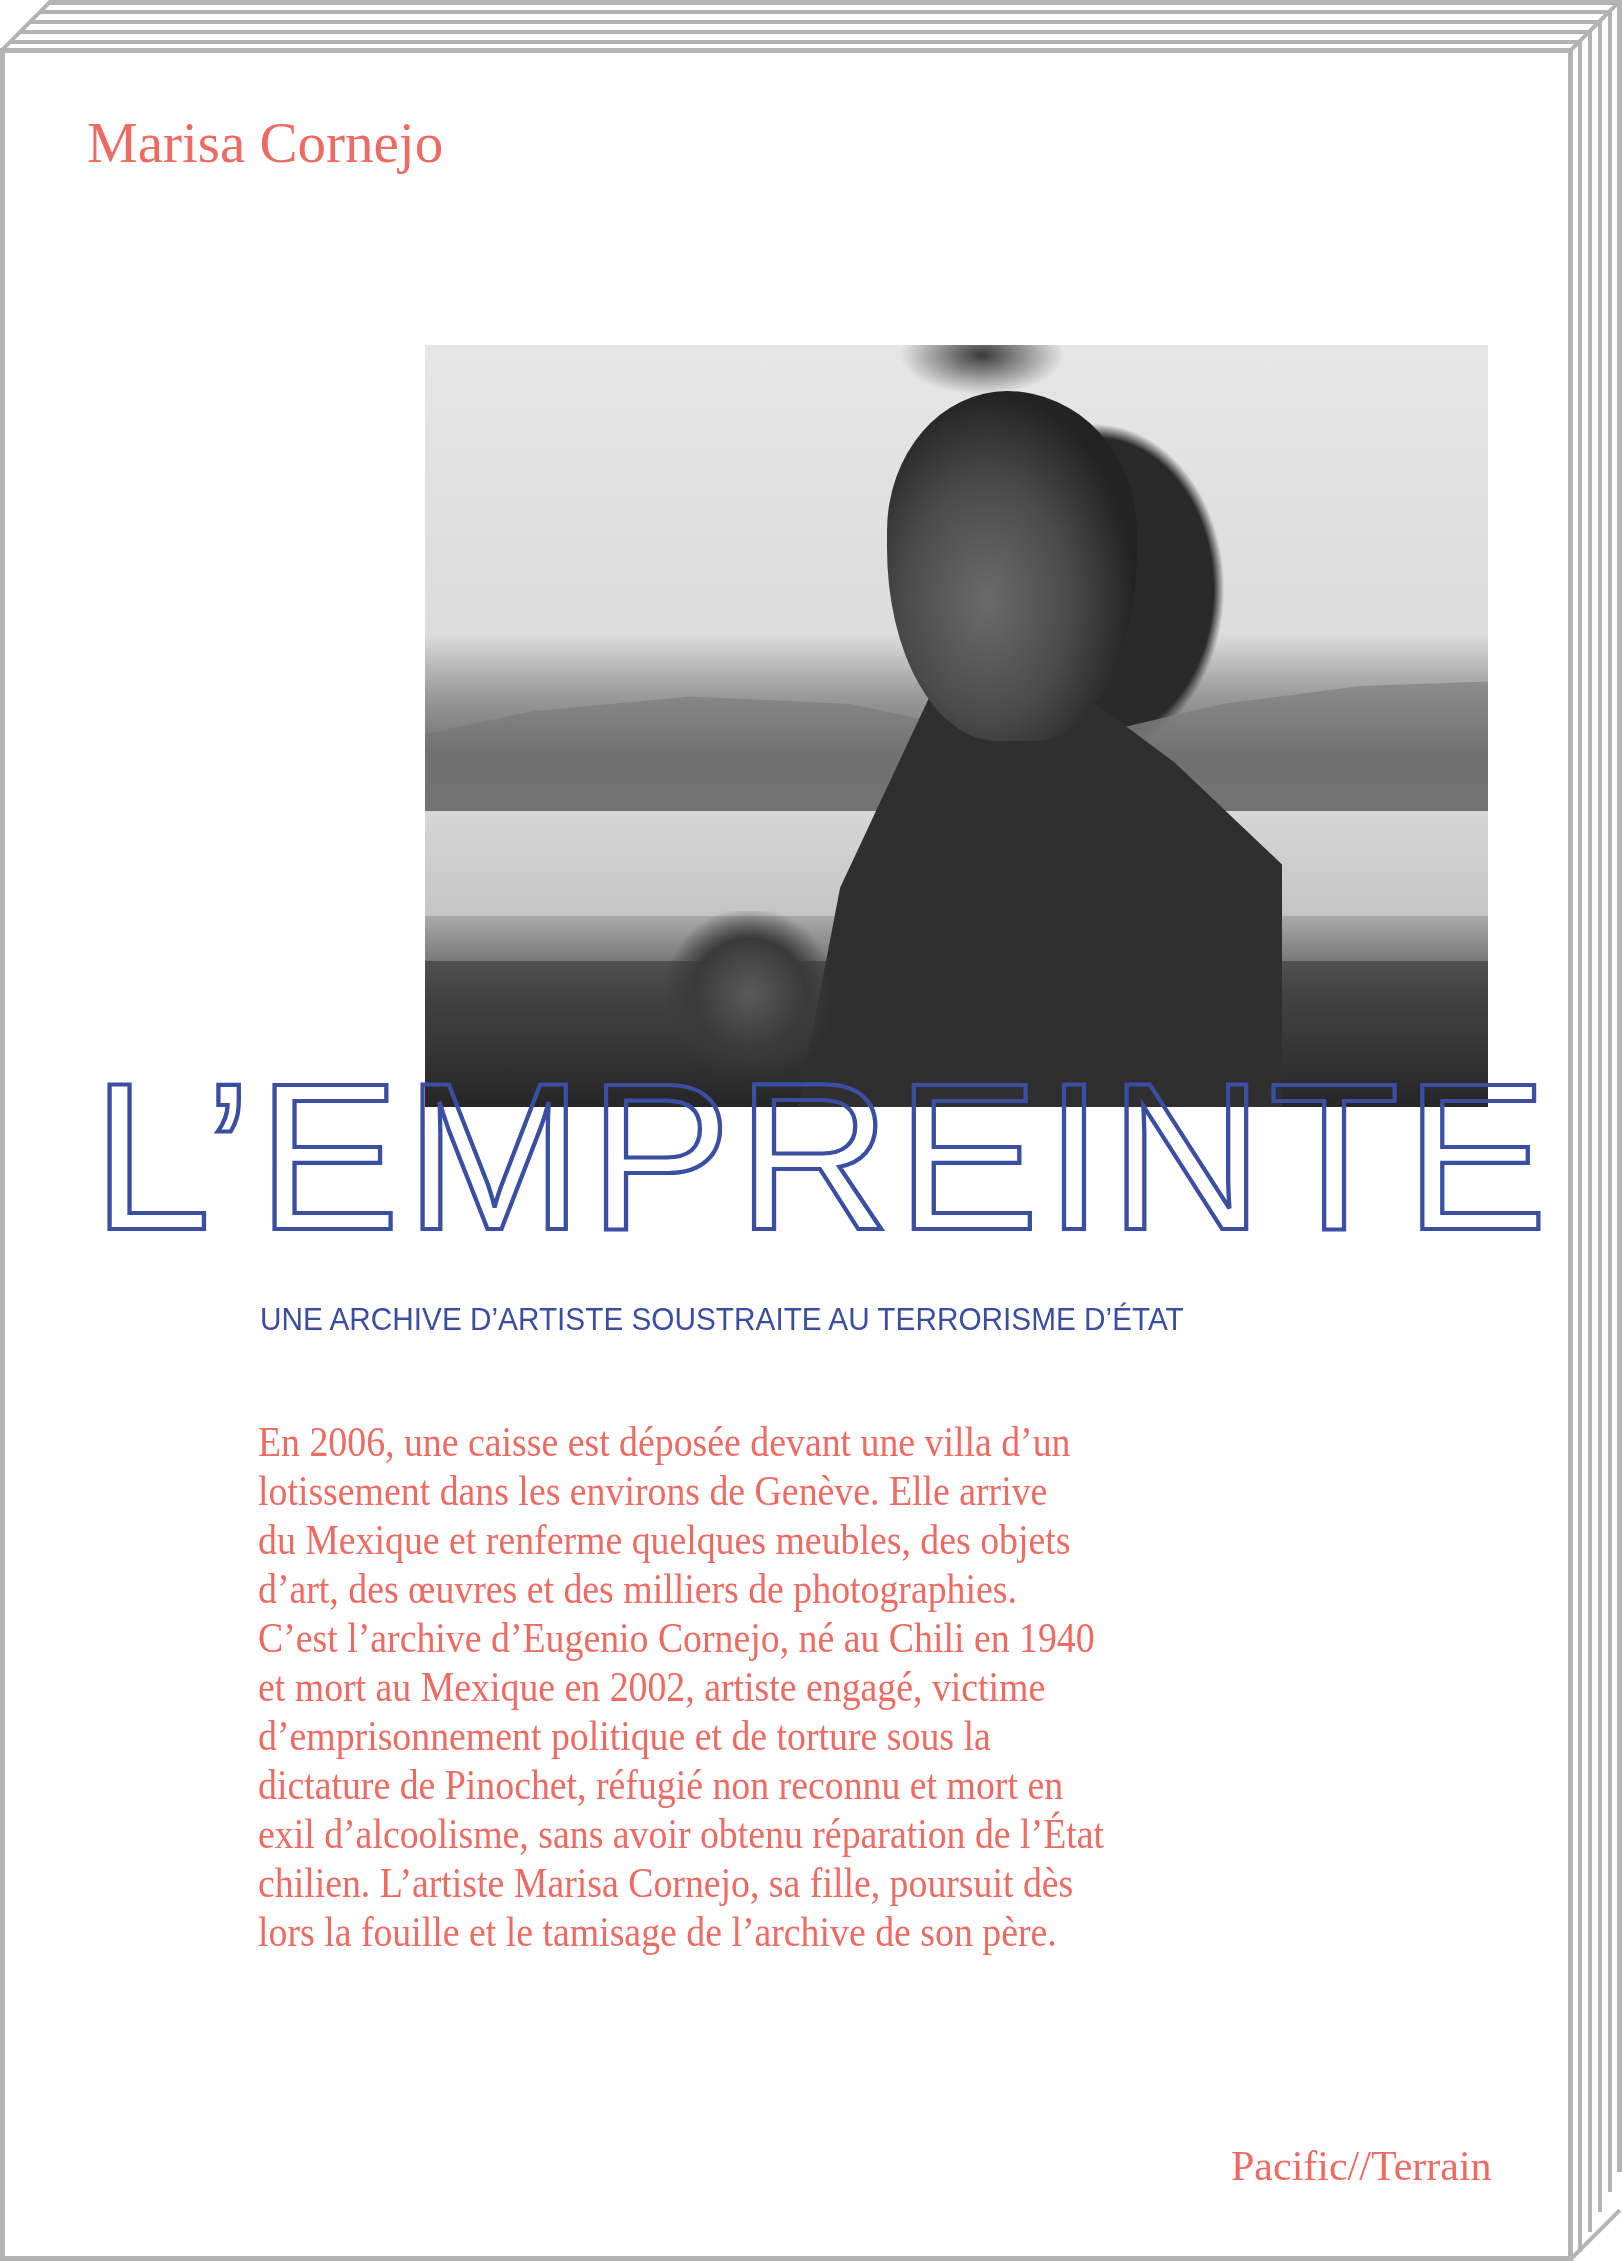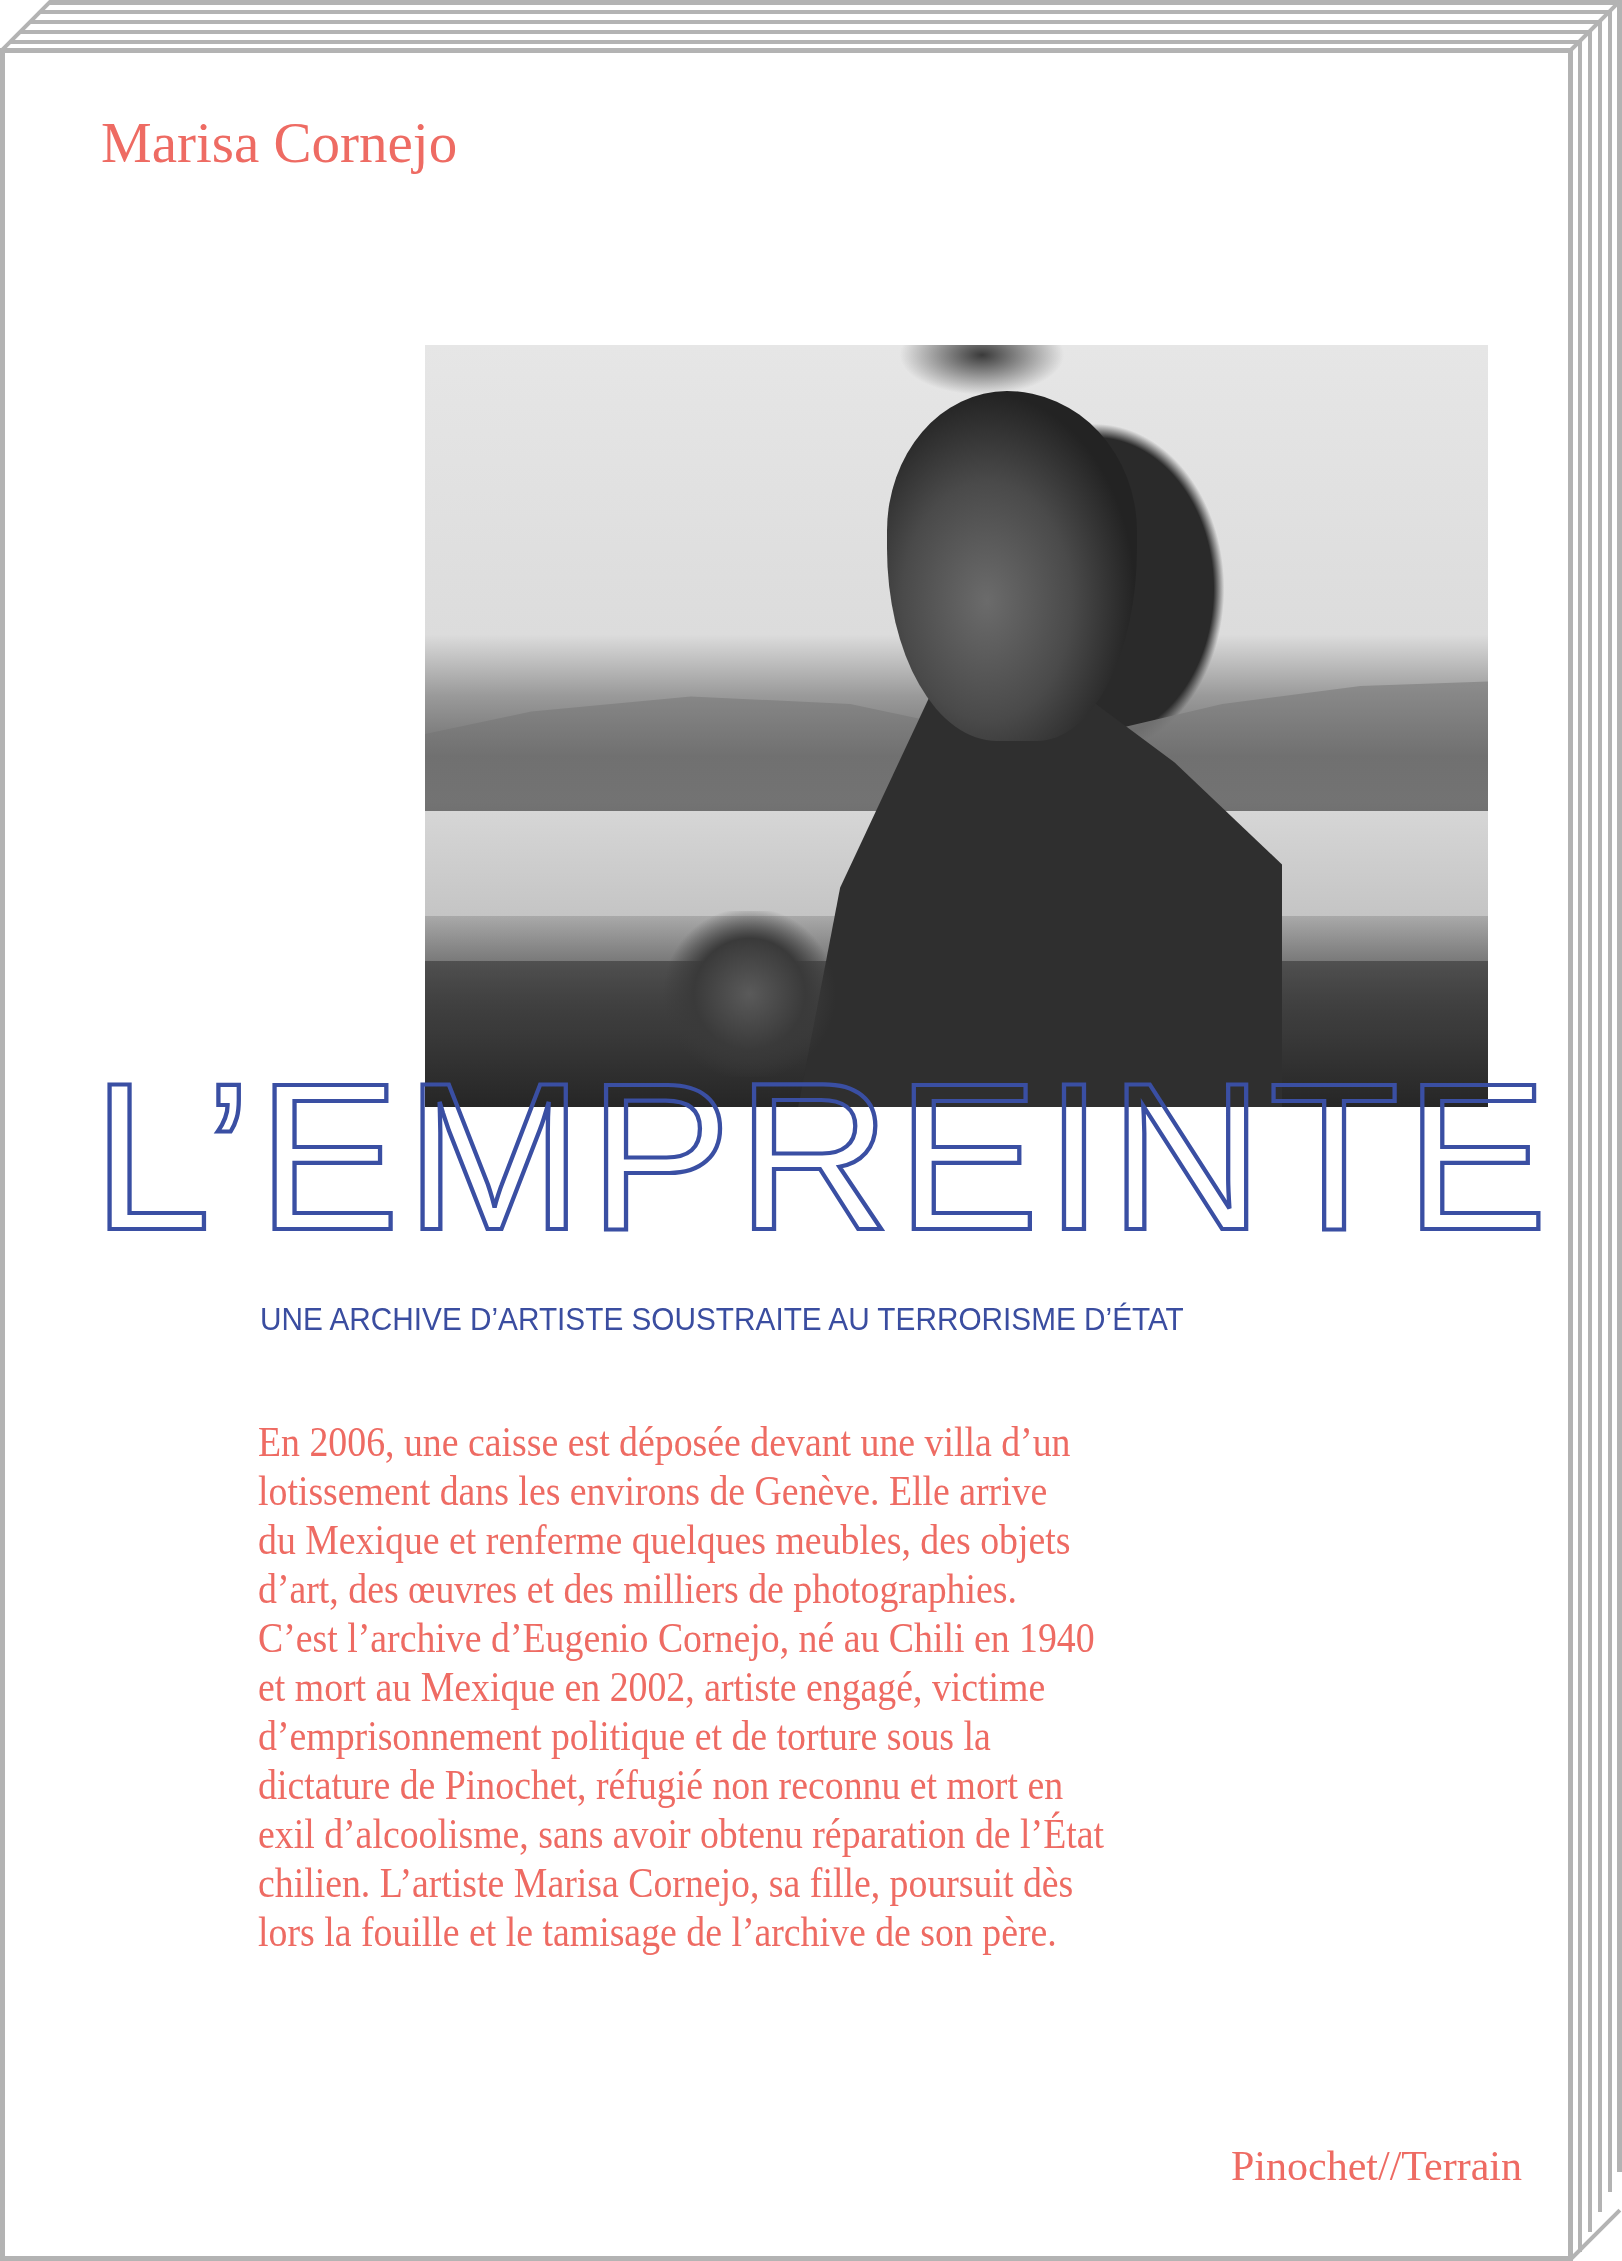--- a/index.html
+++ b/index.html
@@ -11,21 +11,21 @@
 
   .front-page {
     position: absolute; left: 0; top: 48px; width: 1573px; height: 2213px;
     box-sizing: border-box; border: 5px solid #b3b3b3; background: #ffffff;
     overflow: hidden;
   }
 
   .author {
     position: absolute; left: 82px; top: 57px;
     font-family: "Liberation Serif", serif; font-size: 57px; color: #ee6b63;
-    white-space: nowrap; letter-spacing: 0px; margin-left: 14px;
+    white-space: nowrap; letter-spacing: 0px;
   }
 
   .photo {
     position: absolute; left: 420px; top: 292px; width: 1063px; height: 762px;
     overflow: hidden;
     background:
       radial-gradient(ellipse 216px 275px at 63% 32%, #2a2a2a 0%, #2a2a2a 55%, rgba(42,42,42,0) 60%),
       linear-gradient(180deg, #e6e6e6 0%, #dcdcdc 38%, #9a9a9a 46%, #6e6e6e 54%, #cfcfcf 60%, #d8d8d8 70%, #6a6a6a 80%, #3a3a3a 100%);
     filter: grayscale(1);
   }
@@ -135,15 +135,15 @@
     <span class="line">d’art, des œuvres et des milliers de photographies.</span>
     <span class="line">C’est l’archive d’Eugenio Cornejo, né au Chili en 1940</span>
     <span class="line">et mort au Mexique en 2002, artiste engagé, victime</span>
     <span class="line">d’emprisonnement politique et de torture sous la</span>
     <span class="line">dictature de Pinochet, réfugié non reconnu et mort en</span>
     <span class="line">exil d’alcoolisme, sans avoir obtenu réparation de l’État</span>
     <span class="line">chilien. L’artiste Marisa Cornejo, sa fille, poursuit dès</span>
     <span class="line">lors la fouille et le tamisage de l’archive de son père.</span>
   </div>
 
-  <div class="publisher">Pinochet//Terrain</div>
+  <div class="publisher">Pacific//Terrain</div>
 </div>
 
 
 </body></html>

